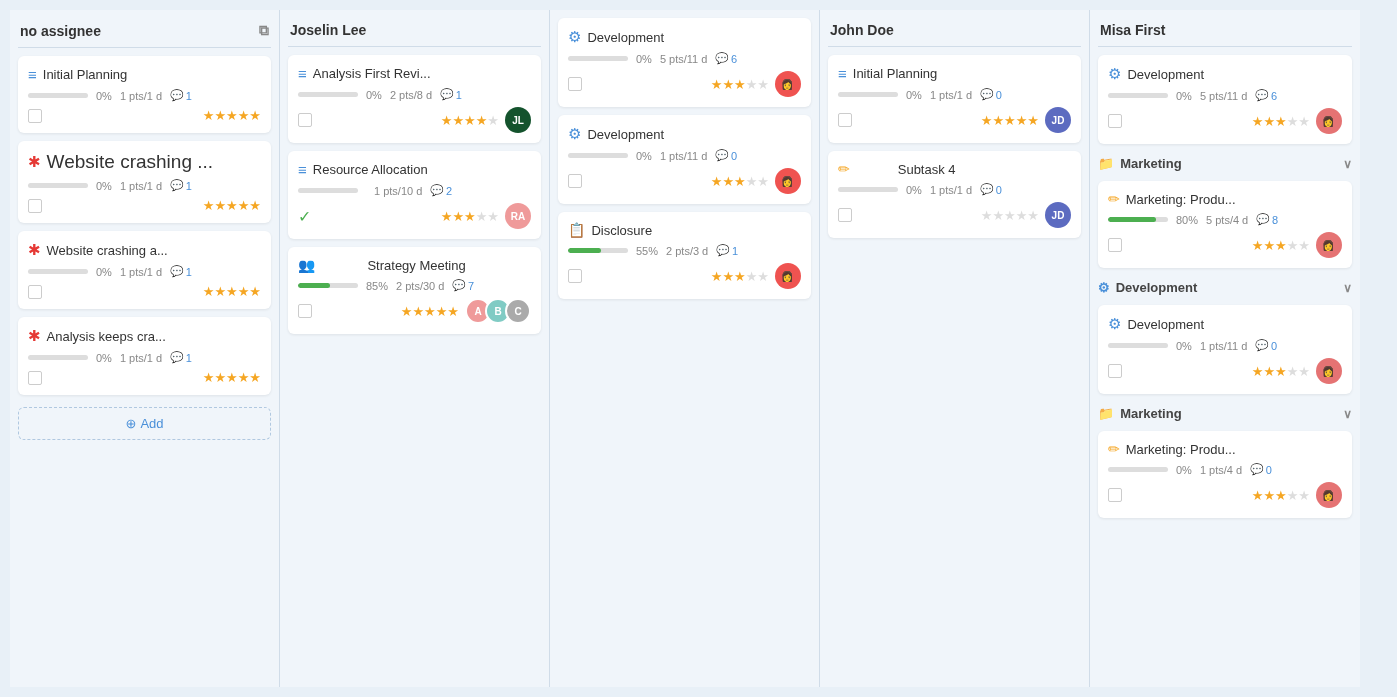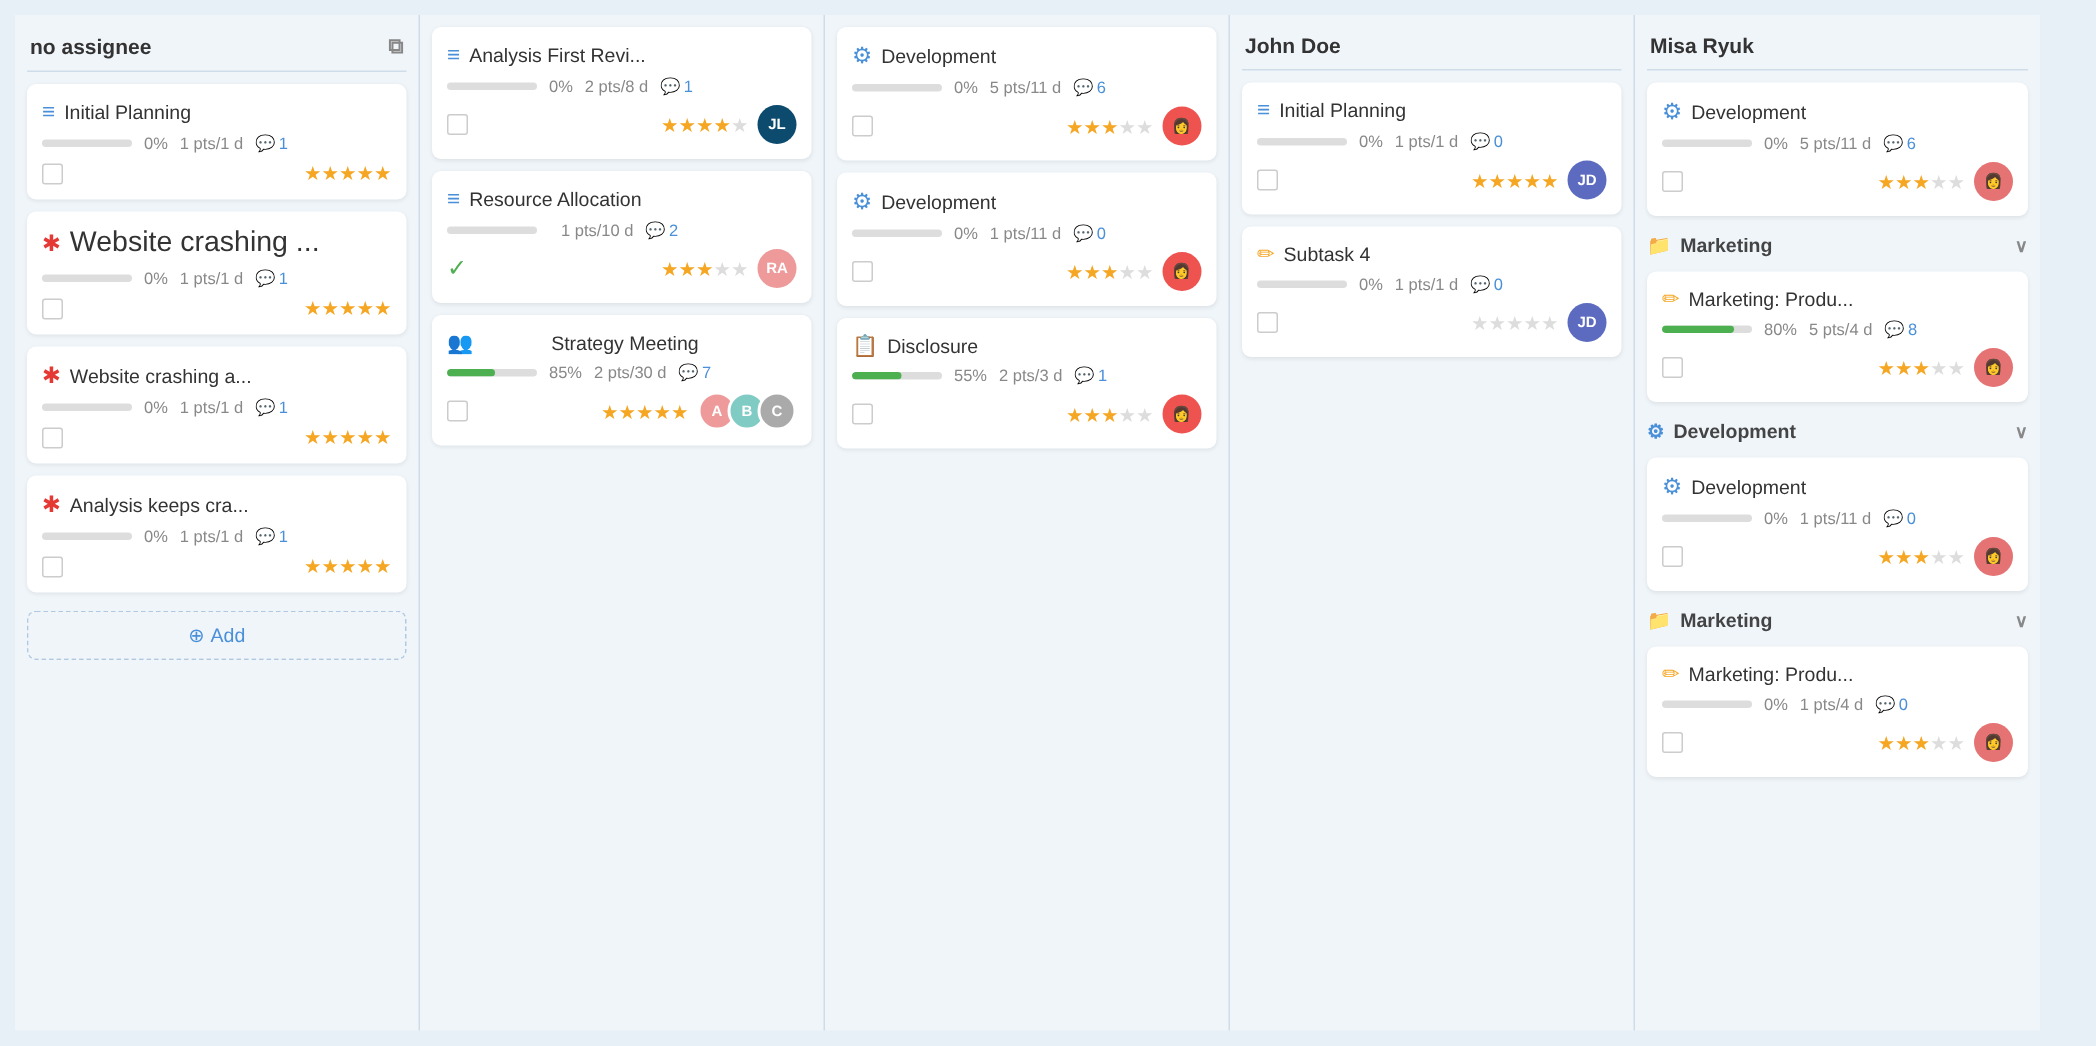--- a/index.html
+++ b/index.html
@@ -262,20 +262,26 @@
         </div>
       </div>
     </div>
 
         <button class="add-button">
           <span style="color:#4a90d9;">⊕</span>
           <span>Add</span>
         </button>
       </div>
     <div class="column">
+    <div class="column-header">
+      <div class="column-header-left">
+        <span style="font-size:14px;font-weight:600;">Joselin Lee</span>
+      </div>
+
+    </div>
 
     <div class="card">
       <div class="card-header">
         <span style="color:#4a90d9;font-size:15px;">≡</span>
         <span style="font-size:13px;font-weight:500;">Analysis First Revi...</span>
       </div>
       <div class="card-stats">
         <div class="progress-bar-container">
         <div class="progress-bar" style="width:0%;background:#ddd;"></div>
        </div>
@@ -283,21 +289,21 @@
         <span class="stat-pts">2 pts/8 d</span>
         <span class="comment-badge">
           <span style="color:#4a90d9;">💬</span>
           <span style="color:#4a90d9;">1</span>
         </span>
       </div>
       <div class="card-bottom">
         <div class="checkbox"></div>
         <div style="display:flex;align-items:center;gap:6px;">
           <div style="cursor:pointer;"><span class="star-filled" style="color:#f5a623;">★</span><span class="star-filled" style="color:#f5a623;">★</span><span class="star-filled" style="color:#f5a623;">★</span><span class="star-filled" style="color:#f5a623;">★</span><span class="star-empty" style="color:#ddd;">★</span></div>
-          <div class="avatar" style="background:#0c4a6e;">JL</div>
+          <div class="avatar" style="background:#14532d;">JL</div>
         </div>
       </div>
     </div>
 
     <div class="card">
       <div class="card-header">
         <span style="color:#4a90d9;font-size:15px;">≡</span>
         <span style="font-size:13px;font-weight:500;">Resource Allocation</span>
       </div>
       <div class="card-stats">
@@ -455,21 +461,21 @@
         <div style="display:flex;align-items:center;gap:6px;">
           <div style="cursor:pointer;"><span class="star-filled" style="color:#f5a623;">★</span><span class="star-filled" style="color:#f5a623;">★</span><span class="star-filled" style="color:#f5a623;">★</span><span class="star-filled" style="color:#f5a623;">★</span><span class="star-filled" style="color:#f5a623;">★</span></div>
           <div class="avatar" style="background:#5c6bc0;">JD</div>
         </div>
       </div>
     </div>
 
     <div class="card">
       <div class="card-header">
         <span style="color:#f5a623;font-size:14px;">✏</span>
-        <span style="font-size:13px;font-weight:500;">Subtask 4</span>
+        <span style="font-size:13px;font-weight:500;margin-left:42px;">Subtask 4</span>
       </div>
       <div class="card-stats">
         <div class="progress-bar-container">
         <div class="progress-bar" style="width:0%;background:#ddd;"></div>
        </div>
         <span class="stat-pct">0%</span>
         <span class="stat-pts">1 pts/1 d</span>
         <span class="comment-badge">
           <span style="color:#4a90d9;">💬</span>
           <span style="color:#4a90d9;">0</span>
@@ -480,21 +486,21 @@
         <div style="display:flex;align-items:center;gap:6px;">
           <div style="cursor:pointer;"><span class="star-empty" style="color:#ddd;">★</span><span class="star-empty" style="color:#ddd;">★</span><span class="star-empty" style="color:#ddd;">★</span><span class="star-empty" style="color:#ddd;">★</span><span class="star-empty" style="color:#ddd;">★</span></div>
           <div class="avatar" style="background:#5c6bc0;">JD</div>
         </div>
       </div>
     </div>
   </div>
     <div class="column">
     <div class="column-header">
       <div class="column-header-left">
-        <span style="font-size:14px;font-weight:600;">Misa Ryuk</span>
+        <span style="font-size:14px;font-weight:600;">Misa First</span>
       </div>
 
     </div>
 
     <div class="card">
       <div class="card-header">
         <span style="color:#4a90d9;font-size:15px;">⚙</span>
         <span style="font-size:13px;font-weight:500;">Development</span>
       </div>
       <div class="card-stats">

